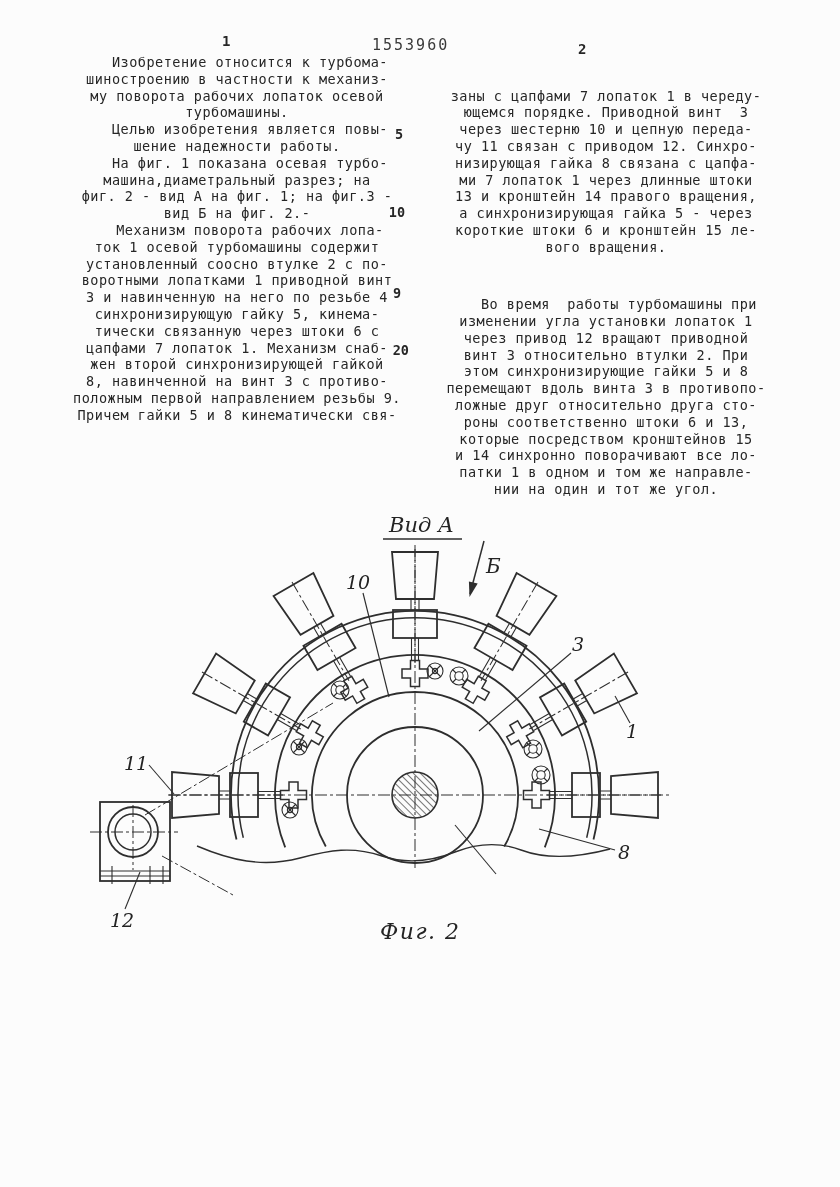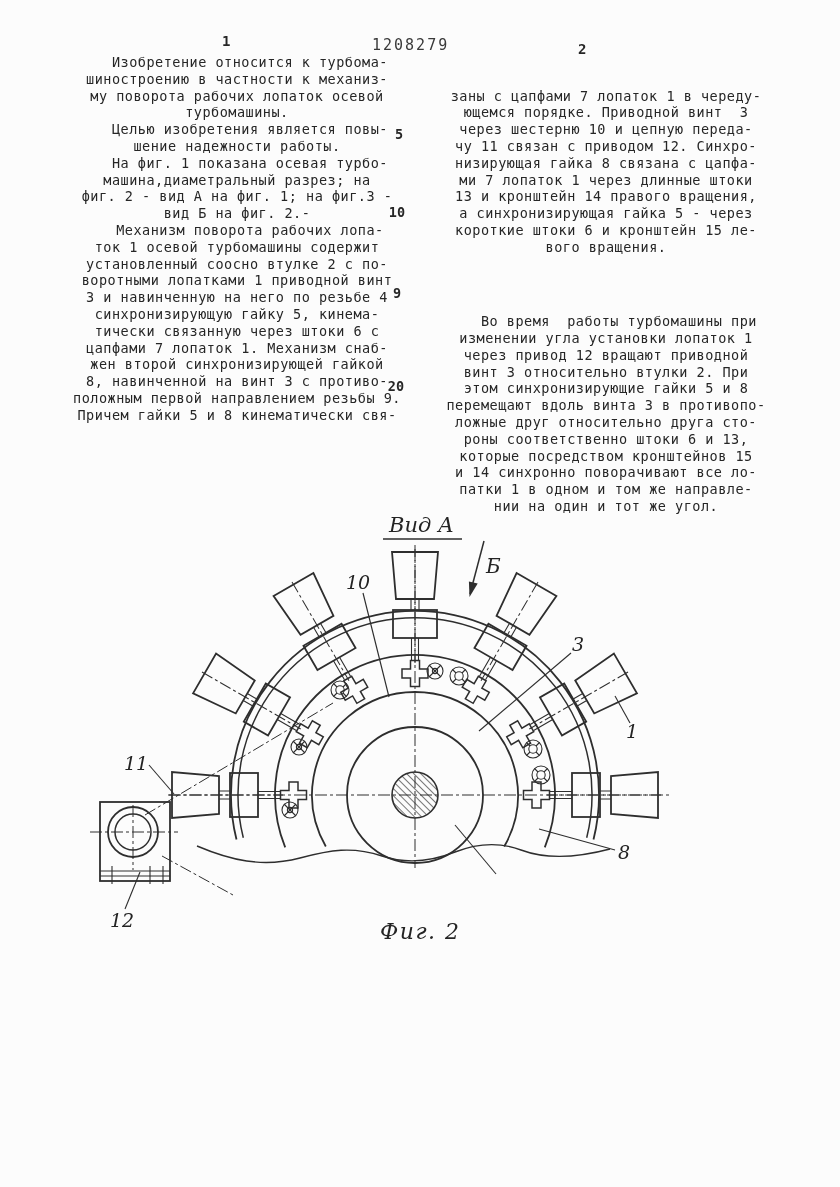--- a/index.html
+++ b/index.html
@@ -10,44 +10,44 @@
   #pgno1{left:222px;top:33px;}
   #pgno2{left:578px;top:41px;}
   #patno{position:absolute;left:372px;top:36px;font-size:15px;font-weight:normal;
          letter-spacing:2px;color:#3a3a3a;}
   
   .col{position:absolute;font-size:13.5px;line-height:16.8px;letter-spacing:.5px;
        white-space:pre;text-align:center;}
   #col-left{left:63px;top:54px;width:348px;}
   #col-right{left:432px;top:54px;width:348px;}
   .line{height:16.8px;}
-  #right-para2{margin-top:24px;}
+  #right-para2{margin-top:7px;}
   .marker{position:absolute;width:26px;text-align:center;font-size:13.5px;font-weight:bold;}
   #mk5 {left:386px;top:126px;}
   #mk10{left:384px;top:204px;}
   #mk15{left:384px;top:285px;}
-  #mk20{left:383px;top:378px;}
+  #mk20{left:383px;top:342px;text-align:right;}
   
   #fig{position:absolute;left:0;top:505px;}
   .thick{stroke:#2e2e2e;stroke-width:1.8;fill:none;}
   .med{stroke:#2e2e2e;stroke-width:1.5;fill:none;}
   .thin{stroke:#2e2e2e;stroke-width:1.1;fill:none;}
   .axis{stroke:#2e2e2e;stroke-width:1;fill:none;stroke-dasharray:12 3 3 3;}
   .leader{stroke:#2e2e2e;stroke-width:1.1;fill:none;}
   .wavy{stroke:#2e2e2e;stroke-width:1.4;fill:none;}
   .figtext{font-family:"DejaVu Serif","Liberation Serif",serif;font-style:italic;
            fill:#242424;stroke:none;}
 </style>
 </head>
 <body>
 
 <div class="page">
 
   <span class="hdr" id="pgno1">1</span>
-  <span id="patno">1208279</span>
+  <span id="patno">1553960</span>
   <span class="hdr" id="pgno2">2</span>
 
   <div class="col" id="col-left"><div class="line">   Изобретение относится к турбома-</div><div class="line">шиностроению в частности к механиз-</div><div class="line">му поворота рабочих лопаток осевой</div><div class="line">турбомашины.</div><div class="line">   Целью изобретения является повы-</div><div class="line">шение надежности работы.</div><div class="line">   На фиг. 1 показана осевая турбо-</div><div class="line">машина,диаметральный разрез; на</div><div class="line">фиг. 2 - вид А на фиг. 1; на фиг.3 -</div><div class="line">вид Б на фиг. 2.-</div><div class="line">   Механизм поворота рабочих лопа-</div><div class="line">ток 1 осевой турбомашины содержит</div><div class="line">установленный соосно втулке 2 с по-</div><div class="line">воротными лопатками 1 приводной винт</div><div class="line">3 и навинченную на него по резьбе 4</div><div class="line">синхронизирующую гайку 5, кинема-</div><div class="line">тически связанную через штоки 6 с</div><div class="line">цапфами 7 лопаток 1. Механизм снаб-</div><div class="line">жен второй синхронизирующей гайкой</div><div class="line">8, навинченной на винт 3 с противо-</div><div class="line">положным первой направлением резьбы 9.</div><div class="line">Причем гайки 5 и 8 кинематически свя-</div></div>
 
   <div class="col" id="col-right">
     <div id="right-para1"><div class="line">заны с цапфами 7 лопаток 1 в череду-</div><div class="line">ющемся порядке. Приводной винт  3</div><div class="line">через шестерню 10 и цепную переда-</div><div class="line">чу 11 связан с приводом 12. Синхро-</div><div class="line">низирующая гайка 8 связана с цапфа-</div><div class="line">ми 7 лопаток 1 через длинные штоки</div><div class="line">13 и кронштейн 14 правого вращения,</div><div class="line">а синхронизирующая гайка 5 - через</div><div class="line">короткие штоки 6 и кронштейн 15 ле-</div><div class="line">вого вращения.</div></div>
     <div id="right-para2"><div class="line">   Во время  работы турбомашины при</div><div class="line">изменении угла установки лопаток 1</div><div class="line">через привод 12 вращают приводной</div><div class="line">винт 3 относительно втулки 2. При</div><div class="line">этом синхронизирующие гайки 5 и 8</div><div class="line">перемещают вдоль винта 3 в противопо-</div><div class="line">ложные друг относительно друга сто-</div><div class="line">роны соответственно штоки 6 и 13,</div><div class="line">которые посредством кронштейнов 15</div><div class="line">и 14 синхронно поворачивают все ло-</div><div class="line">патки 1 в одном и том же направле-</div><div class="line">нии на один и тот же угол.</div></div>
   </div>
 
   <span class="marker" id="mk5">5</span>

